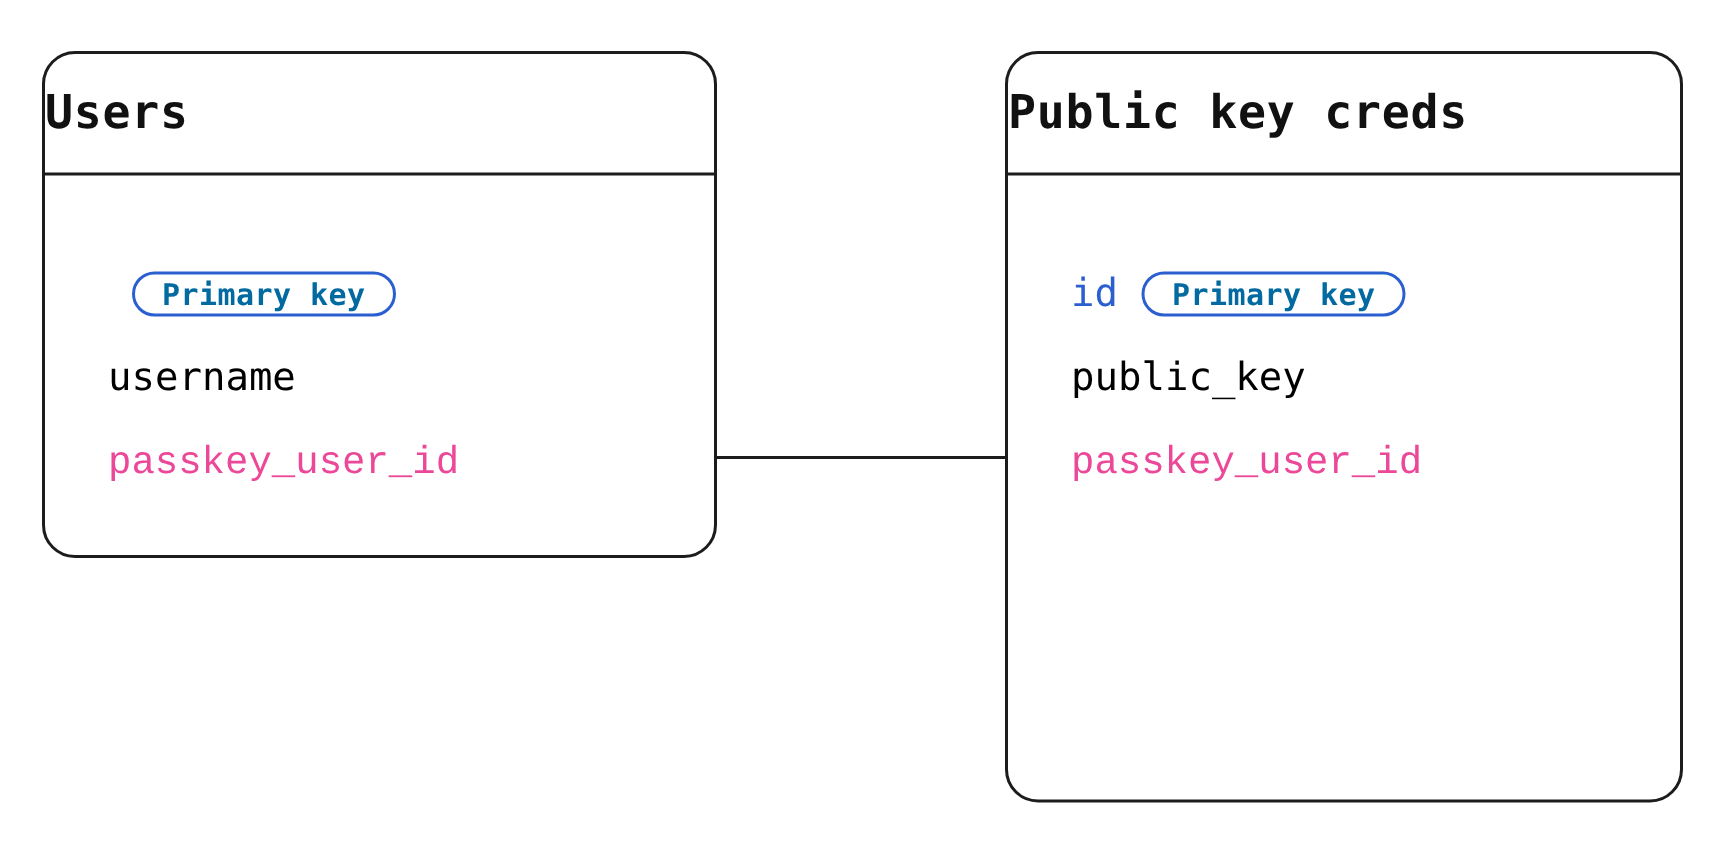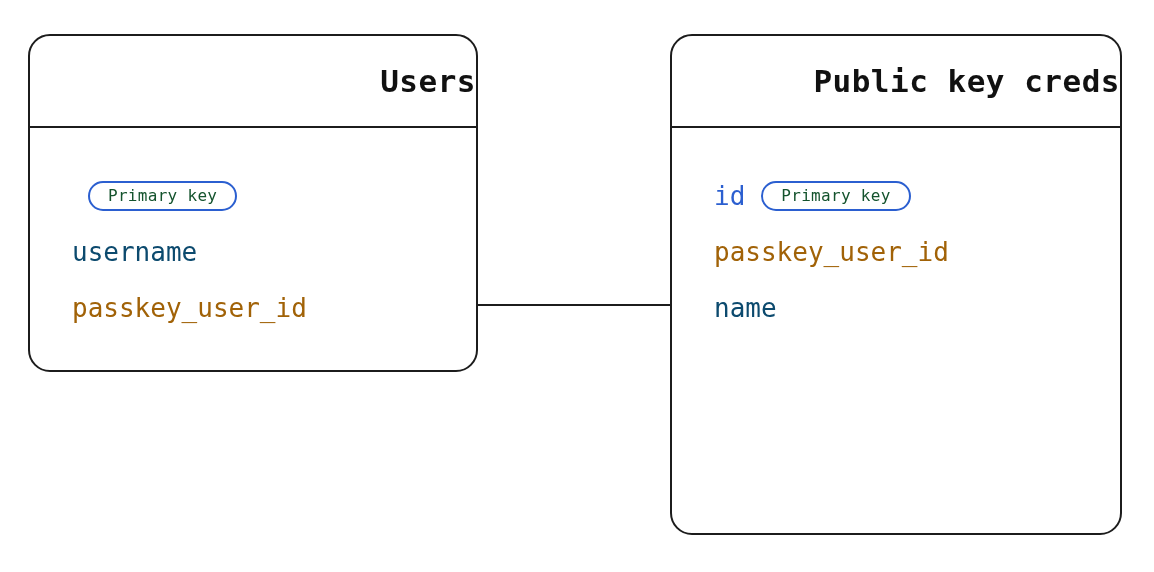--- a/index.html
+++ b/index.html
@@ -42,24 +42,24 @@
     width: 452px;
     height: 501px;
     padding-left: 35px;
   }
 
   .entity-header {
     position: absolute;
     left: 0;
     right: 0;
     top: 0;
-    height: 92px;
+    height: 81px;
     display: flex;
     align-items: center;
-    justify-content: flex-end;
+    justify-content: flex-start;
     border-bottom: 2px solid #1c1c1c;
     box-sizing: border-box;
   }
 
   .entity-title {
     font-family: "DejaVu Sans Mono", "Liberation Mono", monospace;
     font-size: 31px;
     font-weight: bold;
     color: #111111;
     letter-spacing: 0.5px;
@@ -80,49 +80,50 @@
   .field-row {
     display: flex;
     align-items: center;
     height: 56px;
   }
 
   .field-name {
     font-family: "DejaVu Sans Mono", "Liberation Mono", monospace;
     font-size: 26px;
     font-weight: normal;
-    color: #0c4a6e;
+    color: #000000;
     line-height: 1;
     white-space: nowrap;
   }
 
   .field-name.pk {
     color: #2b5fd0;
   }
 
   .field-name.fk {
-    color: #a16207;
+    color: #ec4899;
+    font-family: Liberation Mono, monospace;
   }
 
   
   .pk-badge {
     margin-left: 16px;
     display: inline-flex;
     align-items: center;
     justify-content: center;
     height: 30px;
     padding: 0 18px;
     box-sizing: border-box;
     border: 2px solid #2b5fd0;
     border-radius: 16px;
     background: #ffffff;
     font-family: "DejaVu Sans Mono", "Liberation Mono", monospace;
-    font-size: 16px;
-    font-weight: normal;
-    color: #14532d;
+    font-size: 20px;
+    font-weight: bold;
+    color: #0369a1;
     letter-spacing: 0.3px;
     line-height: 1;
     white-space: nowrap;
   }
 
   
   #relationship-connector {
     position: absolute;
     left: 477px;
     top: 304px;
@@ -161,29 +162,29 @@
     <div class="entity-header">
       <span class="entity-title">Public key creds</span>
     </div>
     <div class="entity-fields">
 
       <div class="field-row">
         <span class="field-name pk">id</span>
         <span class="pk-badge">Primary key</span>
       </div>
 
+      <div class="field-row">
+        <span class="field-name">public_key</span>
+      </div>
 
       <div class="field-row">
         <span class="field-name fk">passkey_user_id</span>
       </div>
 
 
-      <div class="field-row">
-        <span class="field-name">name</span>
-      </div>
 
 
     </div>
   </div>
 
   <div id="relationship-connector"></div>
 
 </div>
 
 </body></html>

